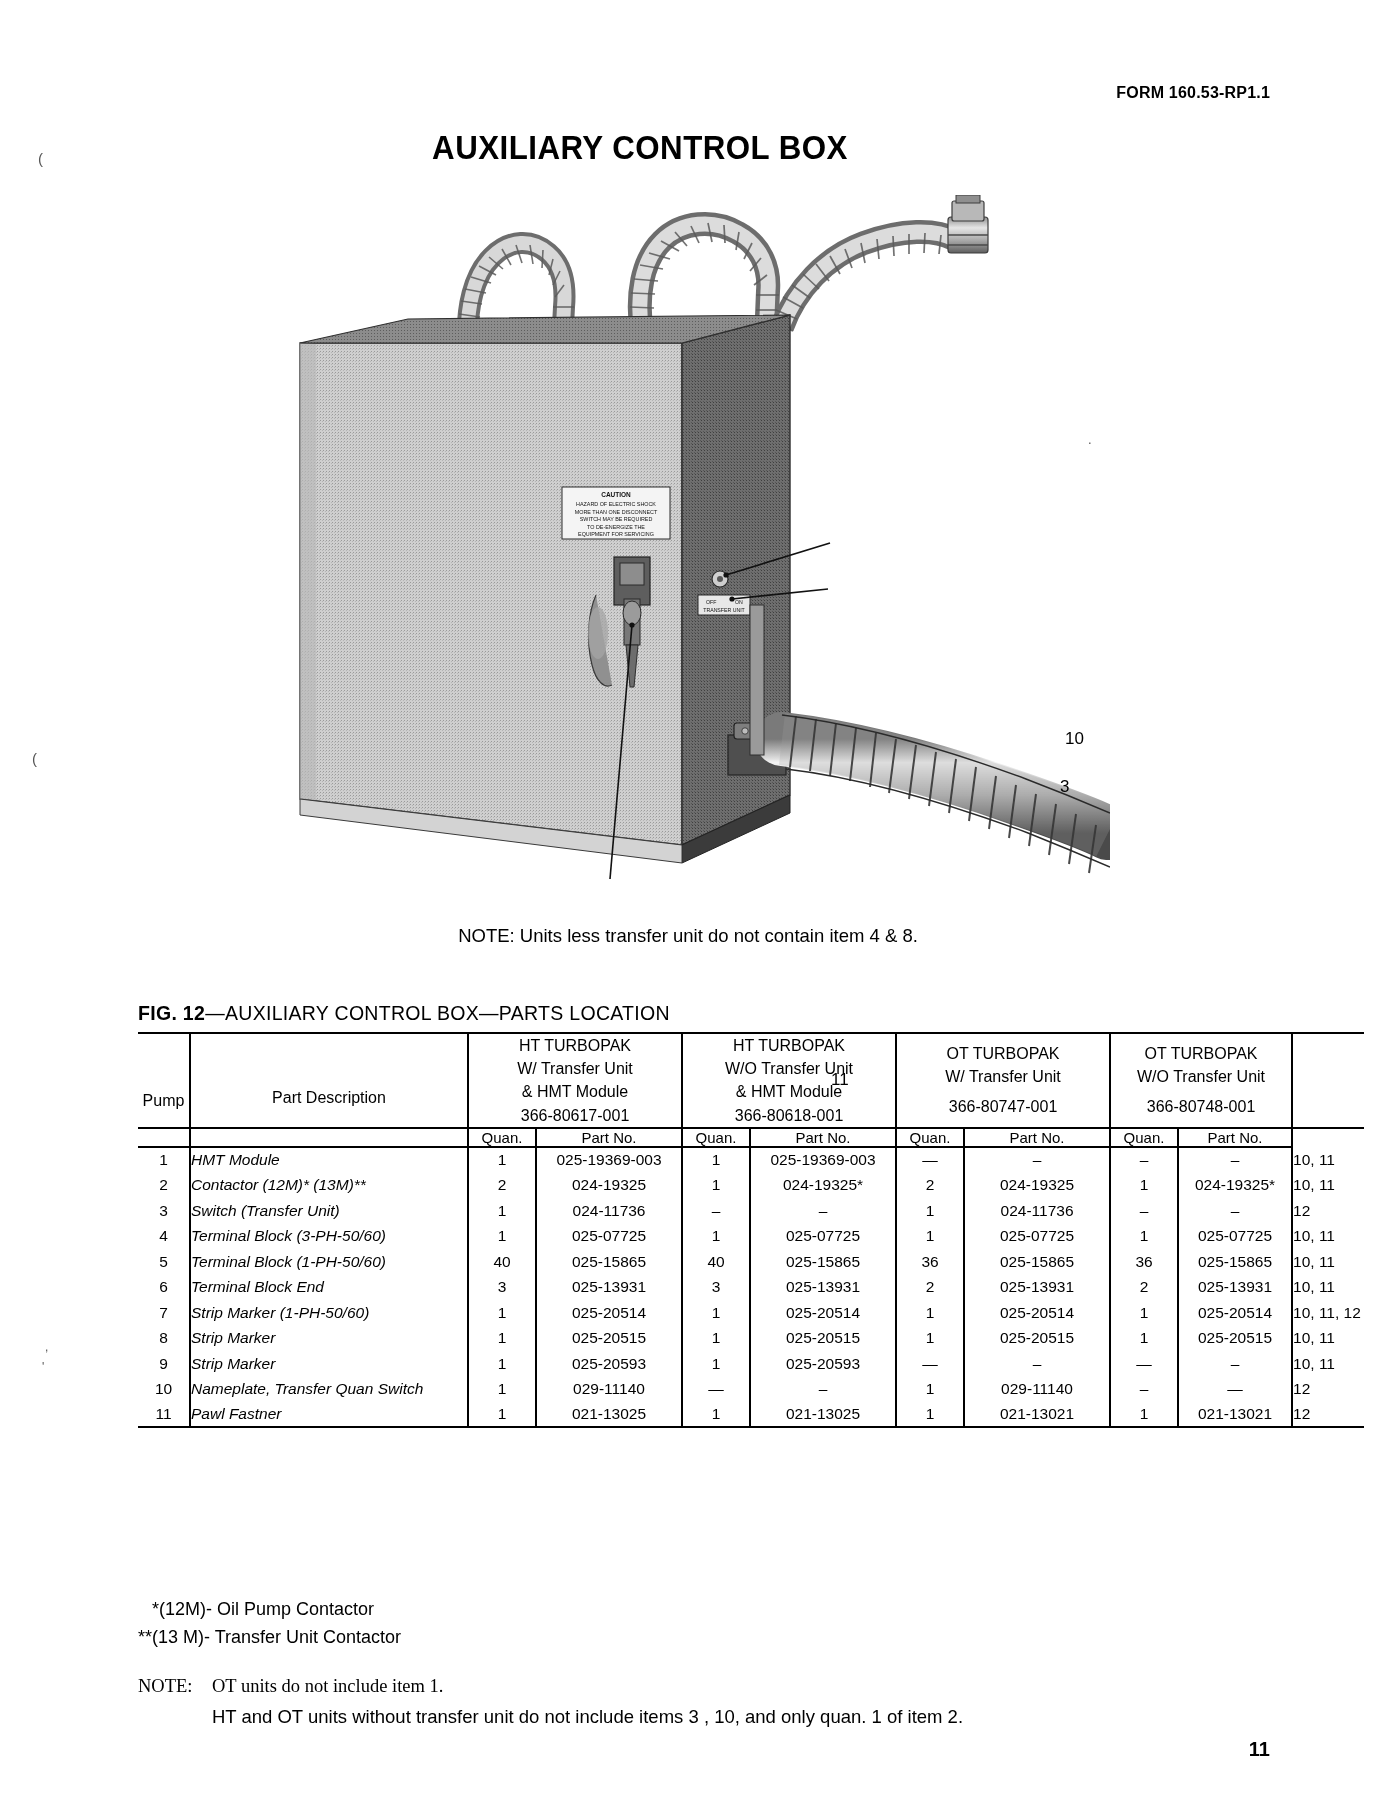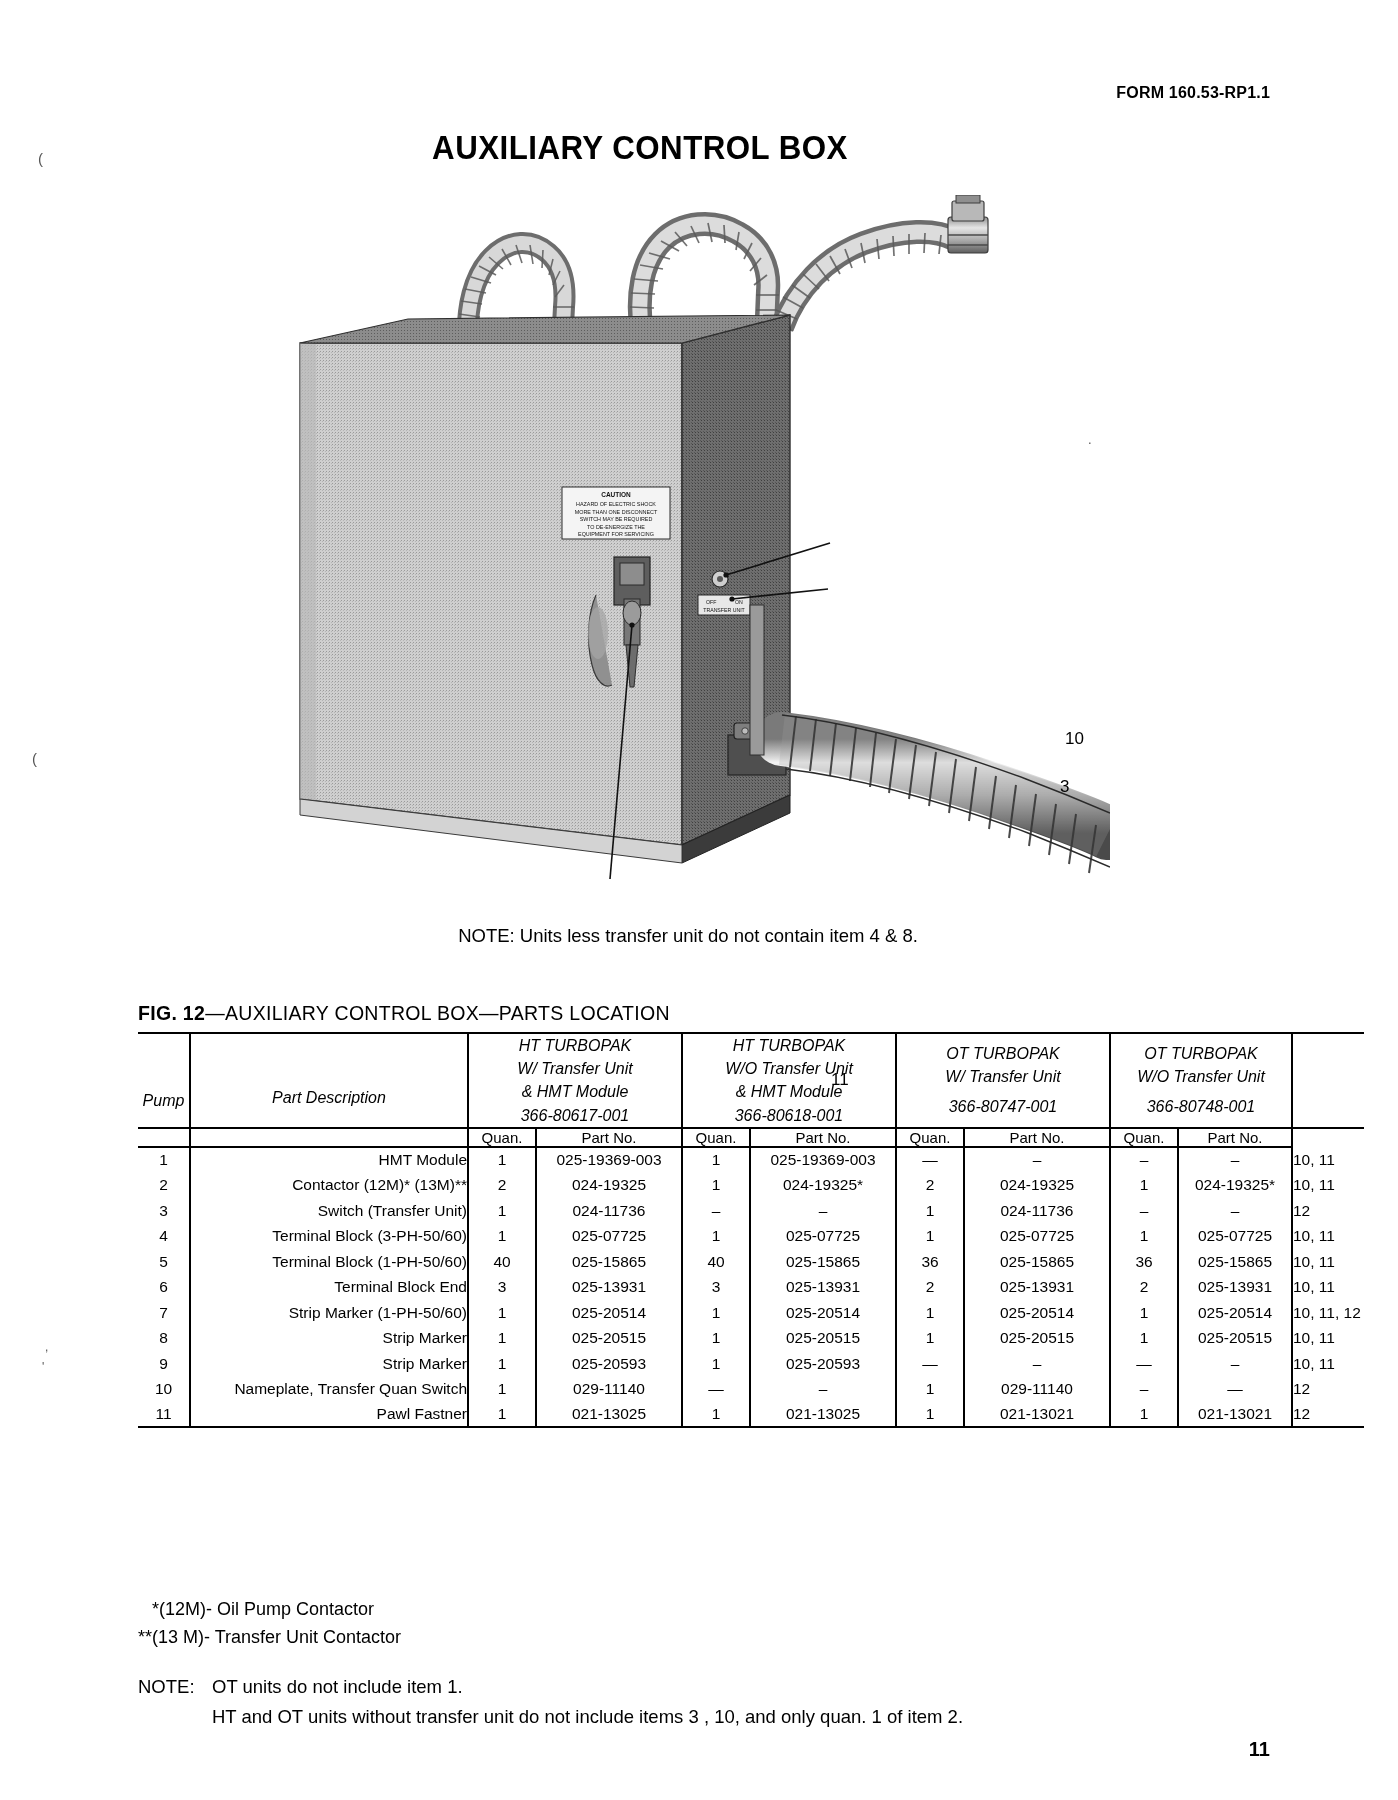--- a/index.html
+++ b/index.html
@@ -112,51 +112,51 @@
   .hdr-item, .hdr-desc {
     text-align: center;
     font-size: 16px;
   }
   .sub-cell {
     text-align: center;
     font-size: 15px;
     padding: 2px 0 3px;
   }
   .row-item { text-align: center; }
-  .row-desc { text-align: right; padding-left: 10px; }
+  .row-desc { text-align: left; padding-left: 10px; font-style: italic; }
   .row-q { text-align: center; }
   .row-p { text-align: center; }
   .row-ref { text-align: left; padding-left: 9px; white-space: nowrap; }
   tbody tr { height: 25.5px; }
   tbody td { font-size: 15.5px; }
   .bold-pn { font-weight: bold; }
 
   
-  .b-top    { border-top: 2px solid #000; font-style: italic; }
+  .b-top    { border-top: 2px solid #000; }
   .b-bottom { border-bottom: 2px solid #000; }
   .b-left   { border-left: 2px solid #000; }
 
   
   .footnotes {
     position: absolute;
     left: 138px;
     top: 1596px;
     font-size: 18px;
     line-height: 1.55;
   }
   .footnotes div { white-space: nowrap; }
   .fn1 { padding-left: 14px; }
   .bottom-note {
     position: absolute;
     left: 138px;
     top: 1672px;
     font-size: 18.5px;
     line-height: 1.6;
   }
-  .bottom-note .bn-row { display: flex; white-space: nowrap; }
+  .bottom-note .bn-row { display: flex; white-space: nowrap; font-family: Liberation Serif, serif; }
   .bottom-note .bn-label { width: 74px; flex: none; }
   .bottom-note .bn-indent { margin-left: 74px; white-space: nowrap; }
 
   .page-number {
     position: absolute;
     right: 128px;
     top: 1738px;
     font-size: 20px;
     font-weight: bold;
   }

